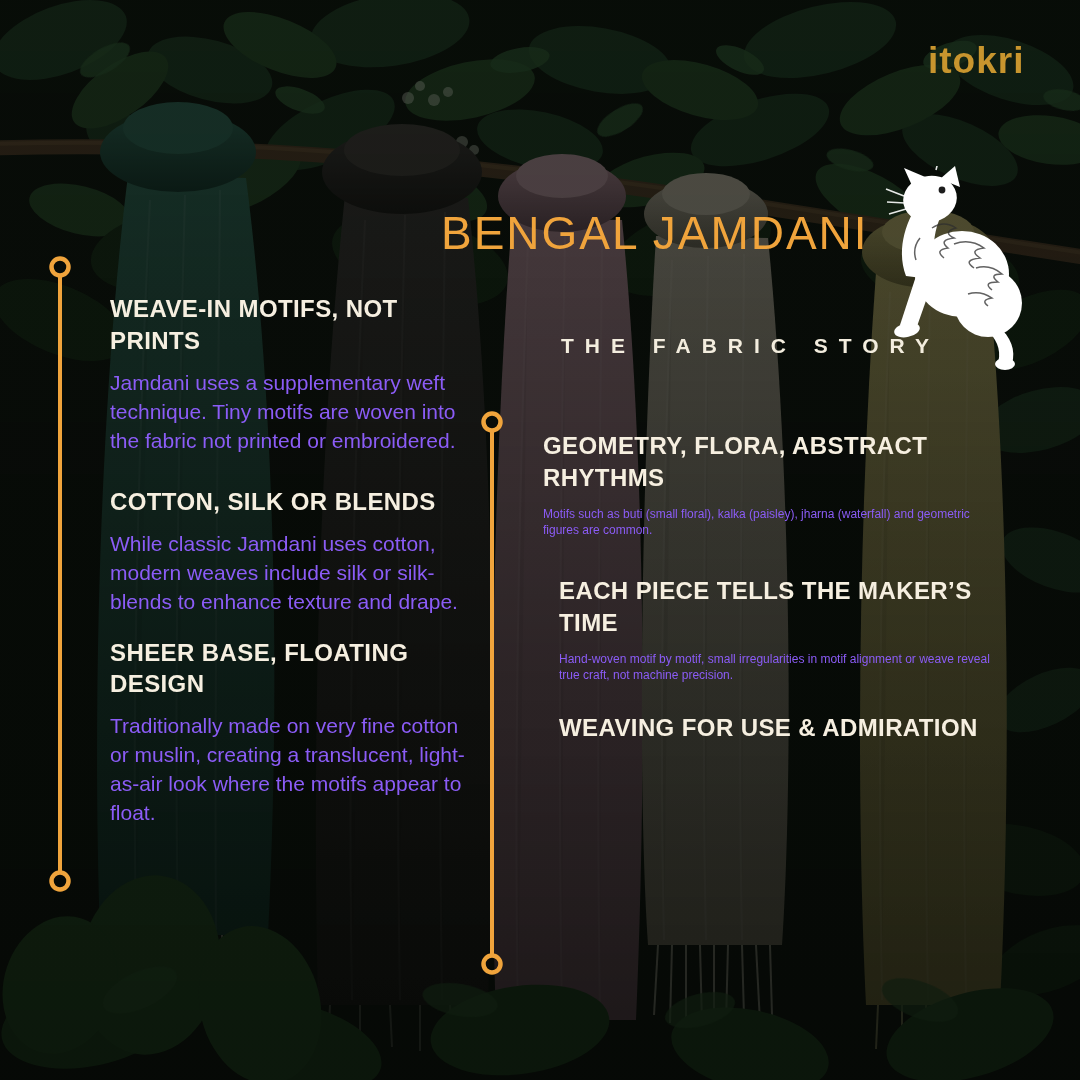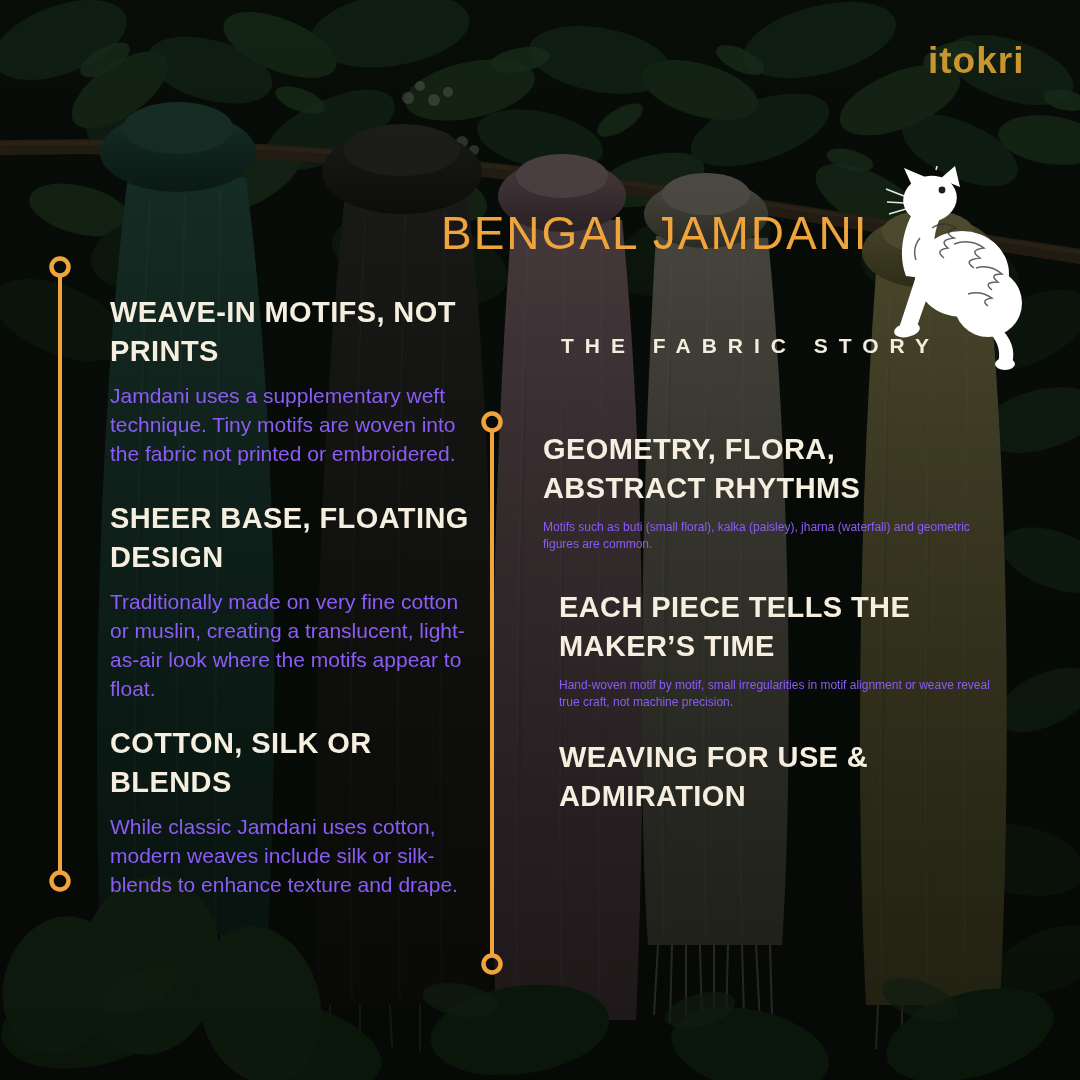--- a/index.html
+++ b/index.html
@@ -21,21 +21,21 @@
     color:#F0A43C;font-size:46px;font-weight:normal;letter-spacing:2px;white-space:nowrap;
   }
   .subtitle{
     position:absolute;left:540px;top:334px;width:400px;text-align:right;
     color:#F3EDDE;font-size:21px;font-weight:bold;letter-spacing:11px;white-space:nowrap;
   }
   .col{position:absolute;}
   .col-left{left:110px;top:293px;width:372px;}
   .col-right{left:543px;top:430px;width:462px;}
   .sec-heading{
-    color:#F6EFE0;font-size:29px;font-weight:bold;letter-spacing:.4px;
+    color:#F6EFE0;font-size:24px;font-weight:bold;letter-spacing:.4px;
     line-height:1.33;margin:0;
   }
   .sec-body{
     color:#8b5cf6;font-size:21px;line-height:1.38;margin:12px 0 0 0;
   }
   .col-right .sec-body{font-size:12px;}
   .sec{margin:0;}
   .col-left .sec+.sec{margin-top:30px;}
   .col-left .sec:nth-child(3){margin-top:20px;}
   .col-right .sec+.sec{margin-top:36px;margin-left:16px;}
@@ -299,27 +299,27 @@
       <circle cx="13" cy="554" r="8.5" stroke-width="4.5"></circle>
     </g>
   </svg>
 
   <div class="col col-left">
     <div class="sec">
       <h3 class="sec-heading">WEAVE-IN MOTIFS, NOT PRINTS</h3>
       <p class="sec-body">Jamdani uses a supplementary weft technique. Tiny motifs are woven into the fabric not printed or embroidered.</p>
     </div>
     <div class="sec">
+      <h3 class="sec-heading">COTTON, SILK OR BLENDS</h3>
+      <p class="sec-body">While classic Jamdani uses cotton, modern weaves include silk or silk-blends to enhance texture and drape.</p>
+    </div>
+    <div class="sec">
       <h3 class="sec-heading">SHEER BASE, FLOATING DESIGN</h3>
       <p class="sec-body">Traditionally made on very fine cotton or muslin, creating a translucent, light-as-air look where the motifs appear to float.</p>
     </div>
-    <div class="sec">
-      <h3 class="sec-heading">COTTON, SILK OR BLENDS</h3>
-      <p class="sec-body">While classic Jamdani uses cotton, modern weaves include silk or silk-blends to enhance texture and drape.</p>
-    </div>
   </div>
 
   <div class="col col-right">
     <div class="sec">
       <h3 class="sec-heading">GEOMETRY, FLORA, ABSTRACT RHYTHMS</h3>
       <p class="sec-body">Motifs such as buti (small floral), kalka (paisley), jharna (waterfall) and geometric figures are common.</p>
     </div>
     <div class="sec">
       <h3 class="sec-heading">EACH PIECE TELLS THE MAKER’S TIME</h3>
       <p class="sec-body">Hand-woven motif by motif, small irregularities in motif alignment or weave reveal true craft, not machine precision.</p>

